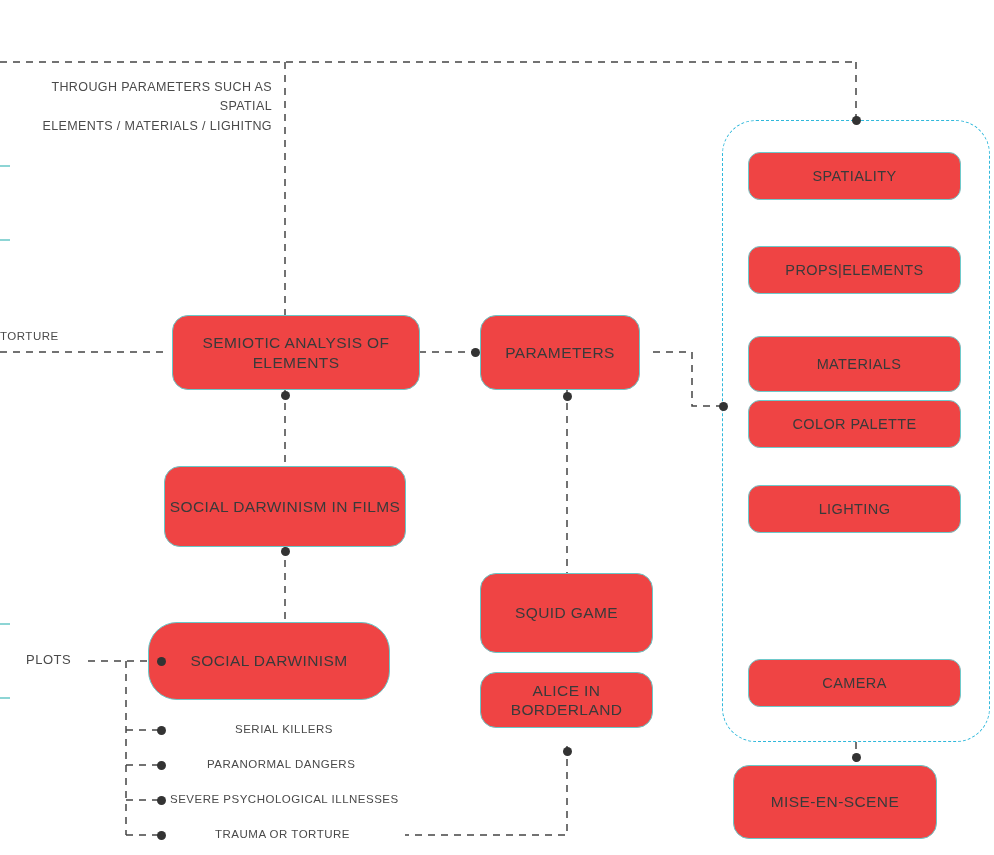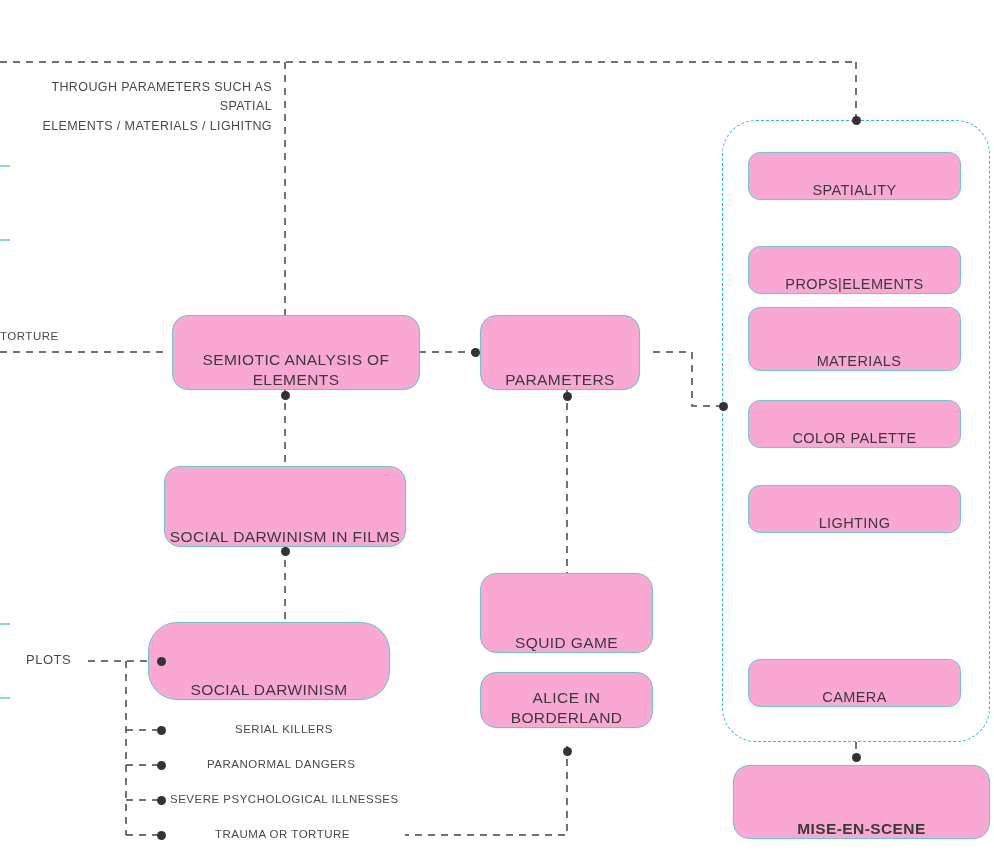--- a/index.html
+++ b/index.html
@@ -25,24 +25,24 @@
     left: 0;
     top: 0;
     width: 994px;
     height: 855px;
     pointer-events: none;
   }
   .node {
     position: absolute;
     box-sizing: border-box;
     display: flex;
-    align-items: flex-end;
+    align-items: center;
     justify-content: center;
     text-align: center;
-    background: #f9a8d4;
+    background: #ef4444;
     border: 1.4px solid #68c8c8;
     border-radius: 14px;
     color: #3a3a3a;
     letter-spacing: 0.4px;
     line-height: 1.25;
     z-index: 3;
   }
   .node.big {
     font-size: 15.5px;
     border-radius: 16px;
@@ -151,31 +151,31 @@
   </div>
 
   <div class="node big" style="left:480px; top:573px; width:173px; height:80px;">
     <span>SQUID GAME</span>
   </div>
 
   <div class="node big" style="left:480px; top:672px; width:173px; height:56px;">
     <span>ALICE IN BORDERLAND</span>
   </div>
 
-  <div class="node big" style="left:733px; top:765px; width:257px; height:74px;font-weight:bold;">
+  <div class="node big" style="left:733px; top:765px; width:204px; height:74px;">
     <span>MISE-EN-SCENE</span>
   </div>
 
   <div class="node param" style="left:748px; top:152px; width:213px; height:48px;">
     <span>SPATIALITY</span>
   </div>
   <div class="node param" style="left:748px; top:246px; width:213px; height:48px;">
     <span>PROPS|ELEMENTS</span>
   </div>
-  <div class="node param" style="left:748px; top:307px; width:213px; height:64px;padding-left:9px;">
+  <div class="node param" style="left:748px; top:336px; width:213px; height:56px;padding-left:9px;">
     <span>MATERIALS</span>
   </div>
   <div class="node param" style="left:748px; top:400px; width:213px; height:48px;">
     <span>COLOR PALETTE</span>
   </div>
   <div class="node param" style="left:748px; top:485px; width:213px; height:48px;">
     <span>LIGHTING</span>
   </div>
   <div class="node param" style="left:748px; top:659px; width:213px; height:48px;">
     <span>CAMERA</span>

